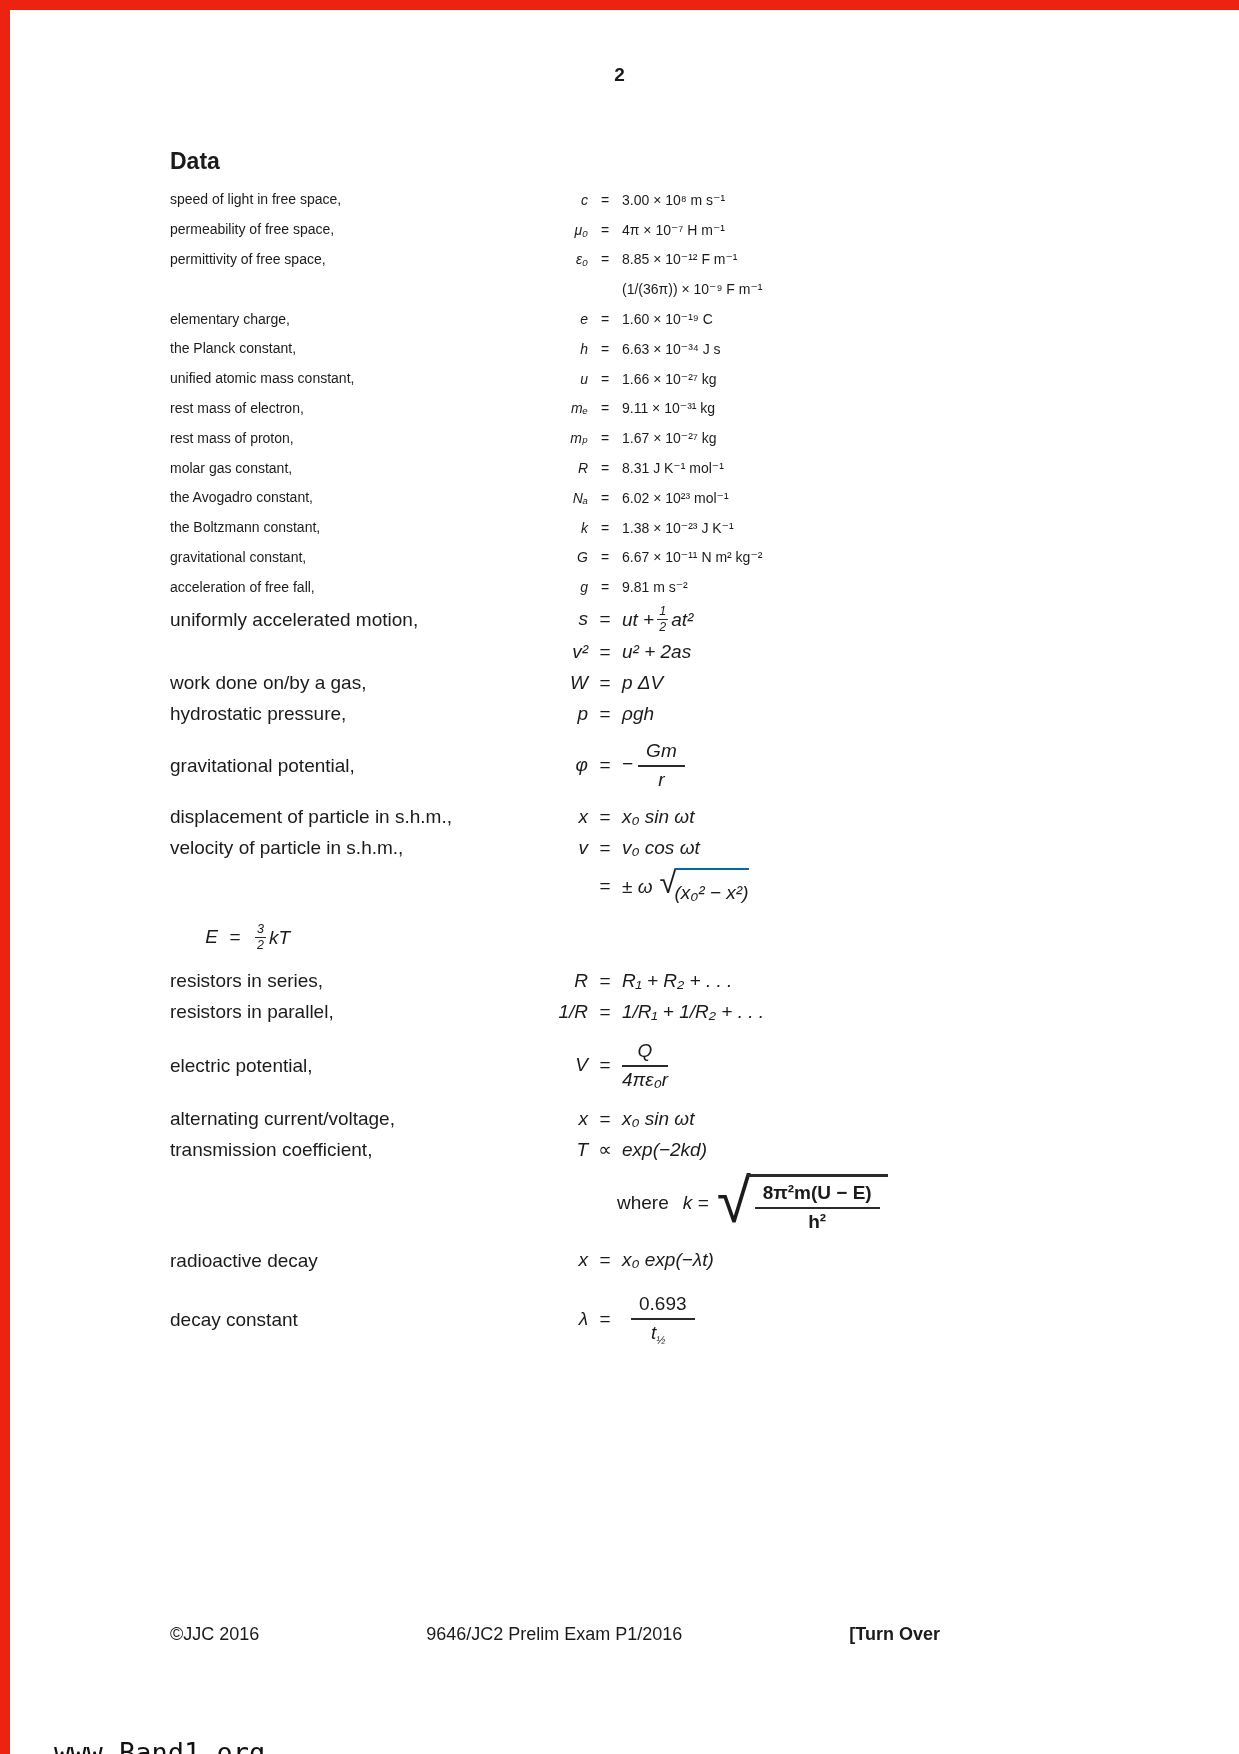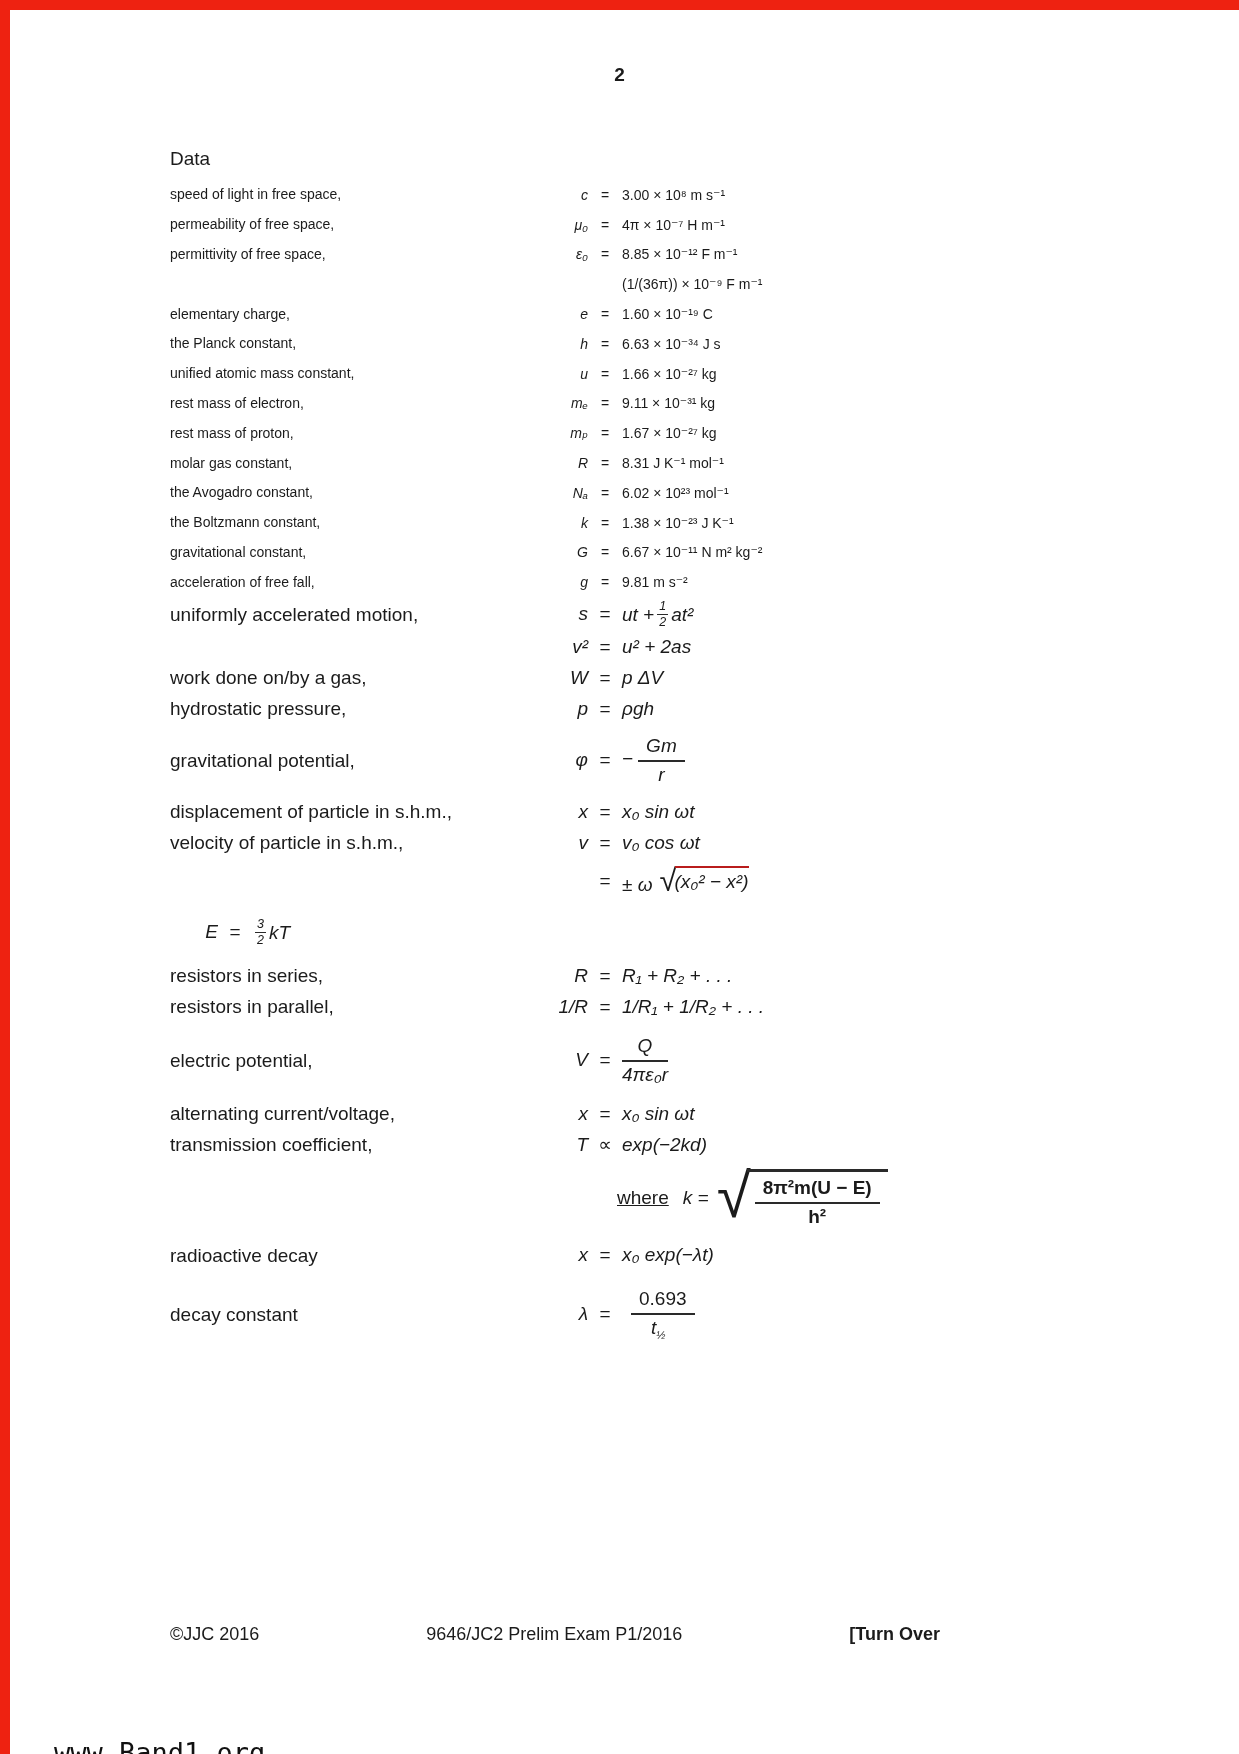--- a/index.html
+++ b/index.html
@@ -4,21 +4,21 @@
 <style>
   html,body{margin:0;padding:0;}
   body{
     width:1239px;height:1754px;position:relative;background:#ffffff;overflow:hidden;
     font-family:"Liberation Sans","DejaVu Sans",sans-serif;color:#1b1b1b;
   }
   .border-top{position:absolute;top:0;left:0;width:1239px;height:10px;background:#ee2211;}
   .border-left{position:absolute;top:0;left:0;width:10px;height:1754px;background:#ee2211;}
   .pageno{position:absolute;top:64px;left:0;width:1239px;text-align:center;font-size:19px;font-weight:700;}
   .content{position:absolute;left:170px;top:88px;width:800px;}
-  .heading{font-size:19px;font-weight:400;margin:0;}
+  .heading{font-size:23px;font-weight:700;margin:0;}
   .data-heading{margin-top:60px;margin-bottom:10px;}
   .formulae-heading{margin-top:52px;margin-bottom:14px;}
   .drow{display:flex;align-items:center;height:29.8px;font-size:14px;}
   .frow{display:flex;align-items:center;font-size:19px;min-height:31px;}
   .h34{min-height:34px;} .h38{min-height:38px;} .h46{min-height:46px;}
   .h56{min-height:56px;} .h72{min-height:72px;} .h76{min-height:76px;} .h80{min-height:80px;}
   .lbl{width:370px;line-height:23px;}
   .sym{width:48px;text-align:right;font-style:italic;white-space:nowrap;}
   .eq{width:34px;text-align:center;}
   .val{flex:1;}
@@ -26,23 +26,23 @@
   .drow .val{font-style:normal;}
   .frac{display:inline-block;text-align:center;vertical-align:middle;line-height:1.15;}
   .frac .num{display:block;border-bottom:2px solid #2a2a2a;padding:1px 8px 3px;}
   .frac .den{display:block;padding-top:2px;}
   .frac-sm{display:inline-block;text-align:center;font-size:12.5px;line-height:1;vertical-align:-5px;margin:0 3px;font-style:italic;}
   .frac-sm .num{display:block;border-bottom:1.4px solid #2a2a2a;padding:0 2px 1px;}
   .frac-sm .den{display:block;padding-top:1px;}
   .pre{margin-right:5px;}
   .sqrt{display:inline-flex;align-items:flex-start;margin-left:2px;}
   .rad{font-size:31px;line-height:29px;font-style:normal;}
-  .radicand{border-top:2px solid #b91c1c;padding-top:3px;margin-left:-2px;}
+  .radicand{border-top:2px solid #0369a1;padding-top:12px;margin-left:-2px;}
   .where-row{padding-left:447px;}
-  .wlbl{font-style:normal;margin-right:14px;text-decoration:underline;}
+  .wlbl{font-style:normal;margin-right:14px;}
   .keq{margin-right:8px;}
   .bigsqrt{display:inline-flex;align-items:flex-start;}
   .bigrad{font-size:62px;line-height:54px;font-weight:300;font-style:normal;}
   .rc{border-top:3px solid #2a2a2a;padding:4px 8px 0;margin-left:-4px;font-weight:bold;}
   .roman{font-style:normal;margin-left:9px;}
   .subsm{font-size:11px;vertical-align:-5px;}
   .footer{position:absolute;left:170px;width:770px;top:1624px;display:flex;justify-content:space-between;font-size:18px;}
   .footer .f-right{font-weight:700;}
   .watermark{position:absolute;left:54px;top:1737px;font-family:"DejaVu Sans Mono","Liberation Mono",monospace;font-size:27px;color:#111;}
 </style>

